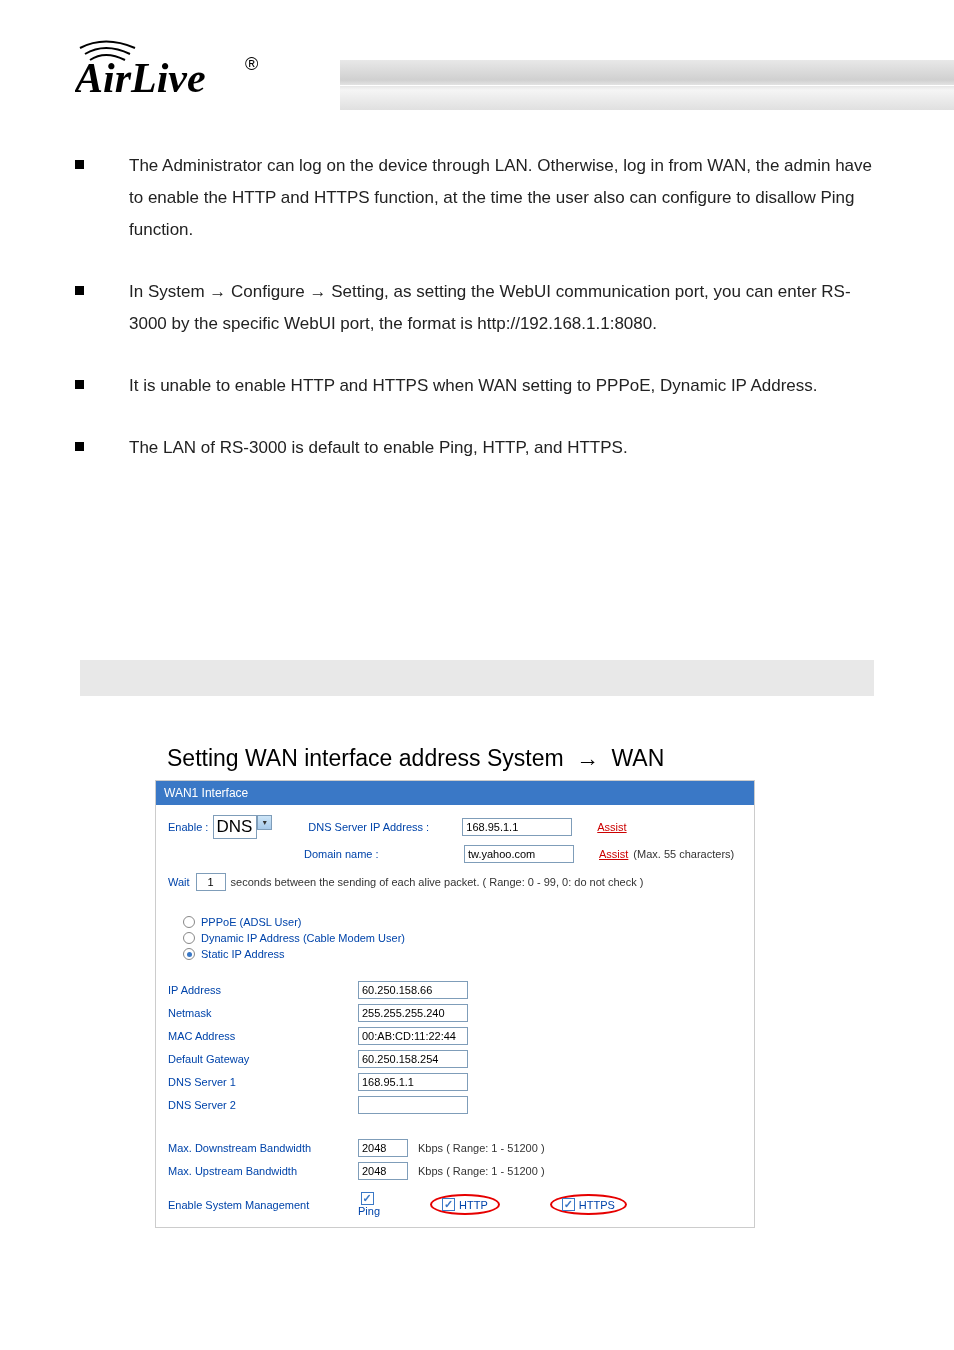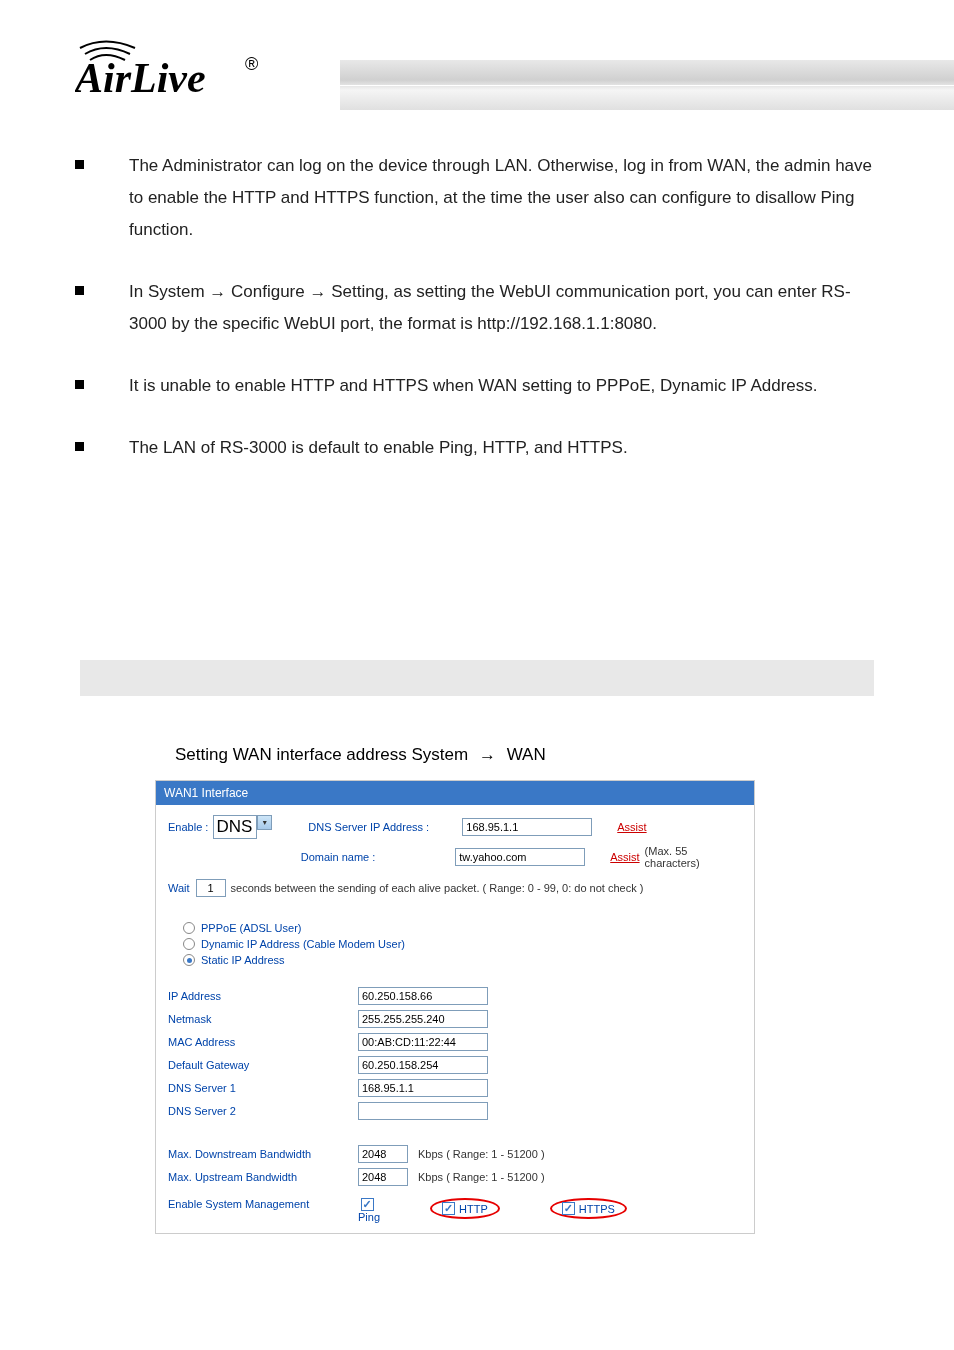--- a/index.html
+++ b/index.html
@@ -10,50 +10,50 @@
     .header-gradient { position: absolute; top: 60px; left: 340px; right: 0; height: 50px; background: linear-gradient(180deg, #e8e8e8 0%, #d0d0d0 40%, #f5f5f5 60%, #e0e0e0 100%); }
     .header-gradient::after { content: ''; position: absolute; top: 50%; left: 0; right: 0; height: 1px; background: white; }
     
     .content { position: absolute; top: 150px; left: 75px; right: 75px; }
     .bullet-item { display: flex; margin-bottom: 30px; }
     .bullet { width: 9px; height: 9px; background: black; margin-top: 10px; margin-right: 45px; flex-shrink: 0; }
     .bullet-text { font-size: 17px; line-height: 32px; color: #222; }
     
     .gray-section { position: absolute; top: 660px; left: 80px; right: 80px; height: 36px; background: #e8e8e8; }
     
-    .instruction { position: absolute; top: 745px; left: 175px; font-size: 17px; }
+    .instruction { position: absolute; top: 745px; left: 167px; font-size: 23px; }
     .arrow-icon { display: inline-block; margin: 0 6px; font-weight: bold; }
     
     .wan-panel { position: absolute; top: 780px; left: 155px; width: 600px; border: 1px solid #ccc; font-size: 11px; }
     .wan-header { background: #3a78c6; color: white; padding: 5px 8px; font-size: 12px; }
     
     .wan-body { padding: 10px 12px; }
     .wan-row { display: flex; align-items: center; margin-bottom: 6px; }
     .wan-label { color: #0044aa; font-size: 11px; }
     .wan-label-sm { width: 130px; text-align: right; padding-right: 10px; }
     
     .wan-select { border: 1px solid #7f9db9; font-size: 17px; padding: 1px 2px; background: #fff; }
     .wan-input { border: 1px solid #7f9db9; font-size: 11px; padding: 2px 3px; width: 100px; }
-    .wan-input-w { width: 130px; }
+    .wan-input-w { width: 110px; }
     .wan-input-sm { width: 30px; text-align: center; }
     .wan-input-med { width: 50px; }
     
     .red-link { color: #cc0000; text-decoration: underline; cursor: pointer; }
     .wan-hint { color: #333; font-size: 11px; margin-left: 5px; }
     
     .radio-row { margin: 4px 0 4px 15px; color: #0044aa; font-size: 11px; display: flex; align-items: center; }
     .radio-box { width: 12px; height: 12px; border: 1px solid #888; border-radius: 50%; margin-right: 6px; display: inline-flex; align-items: center; justify-content: center; }
     .radio-box.checked::after { content: ''; width: 5px; height: 5px; background: #3a78c6; border-radius: 50%; }
     
     .field-row { display: flex; align-items: center; margin: 5px 0; }
     .field-label { width: 190px; color: #0044aa; font-size: 11px; }
     .chk { width: 13px; height: 13px; border: 1px solid #3a78c6; display: inline-flex; align-items: center; justify-content: center; margin-right: 4px; background: white; }
     .chk.checked::after { content: '✓'; color: #3a78c6; font-size: 11px; font-weight: bold; line-height: 1; }
     
-    .mgmt-row { display: flex; align-items: flex-start; margin-top: 12px; }
+    .mgmt-row { display: flex; align-items: center; margin-top: 12px; }
     .mgmt-label { width: 190px; color: #0044aa; font-size: 11px; }
     .mgmt-opt { display: inline-flex; align-items: center; }
     .mgmt-opt .txt { color: #0044aa; font-size: 11px; }
     
     .circle-annot { border: 2px solid #e60000; border-radius: 50%; padding: 2px 10px; display: inline-flex; align-items: center; }
     
     .drop-arrow { display: inline-block; width: 15px; height: 15px; background: linear-gradient(#cde5f7, #a7caeb); border: 1px solid #7f9db9; text-align: center; font-size: 8px; line-height: 14px; color: #333; }
   </style>
 </head>
 <body>

